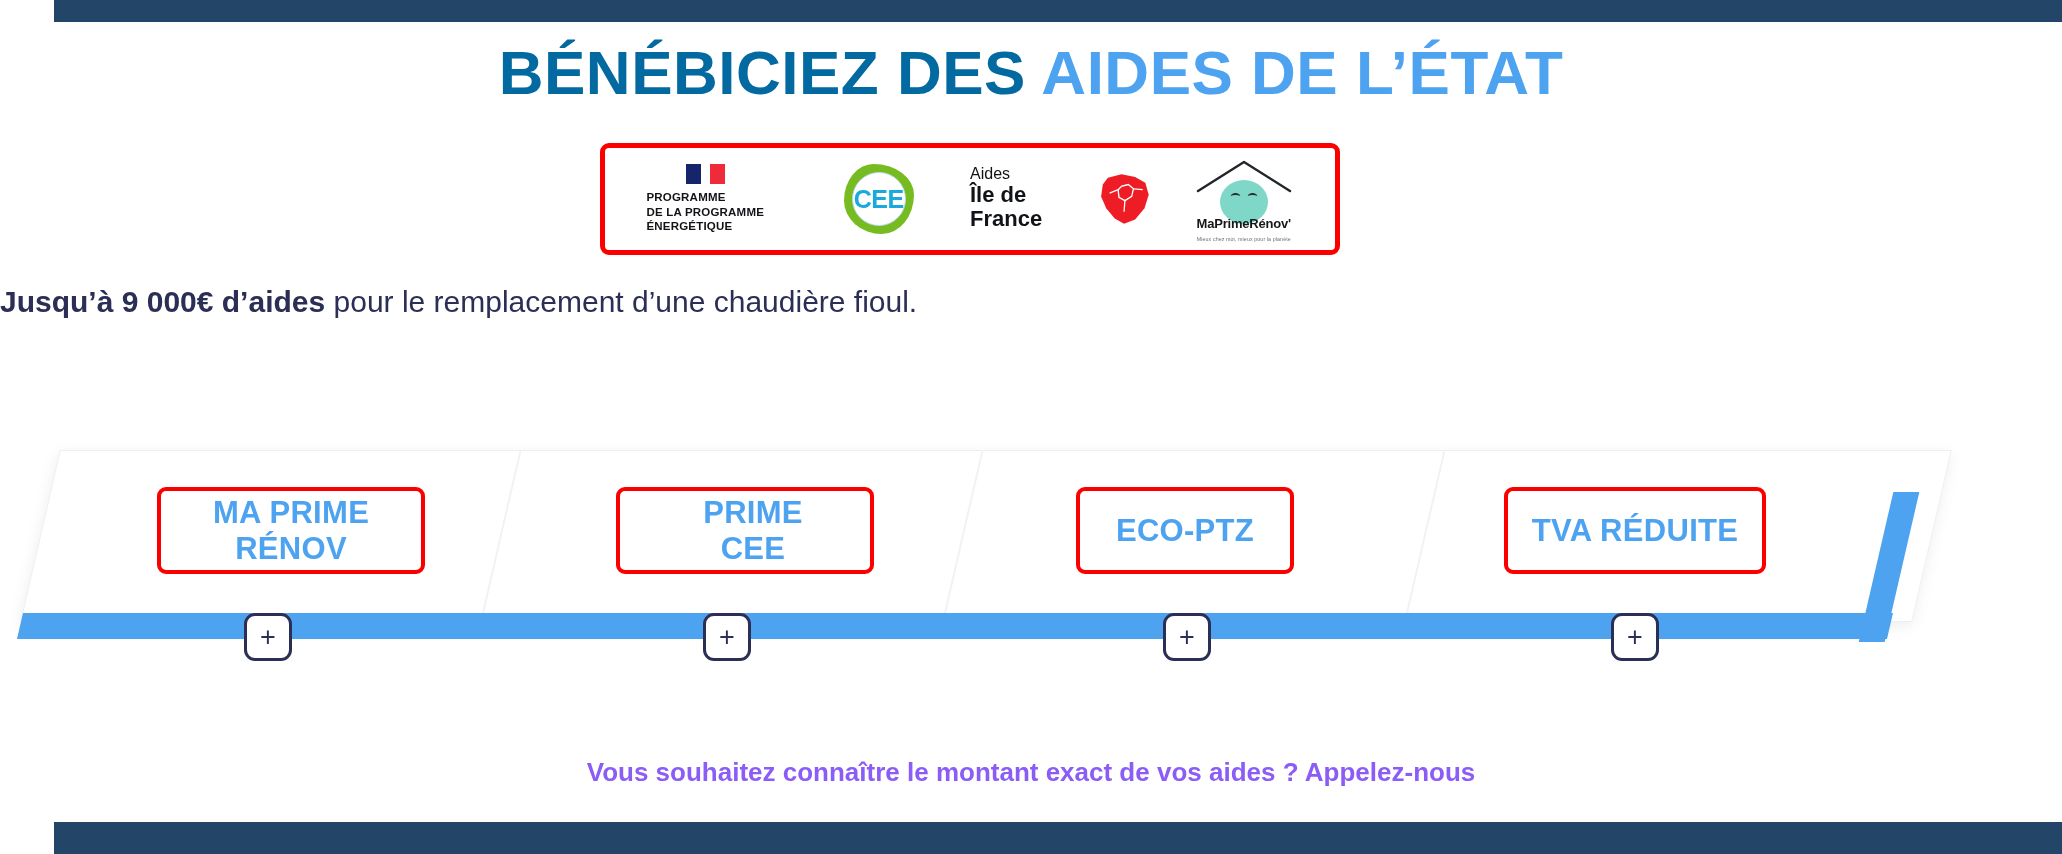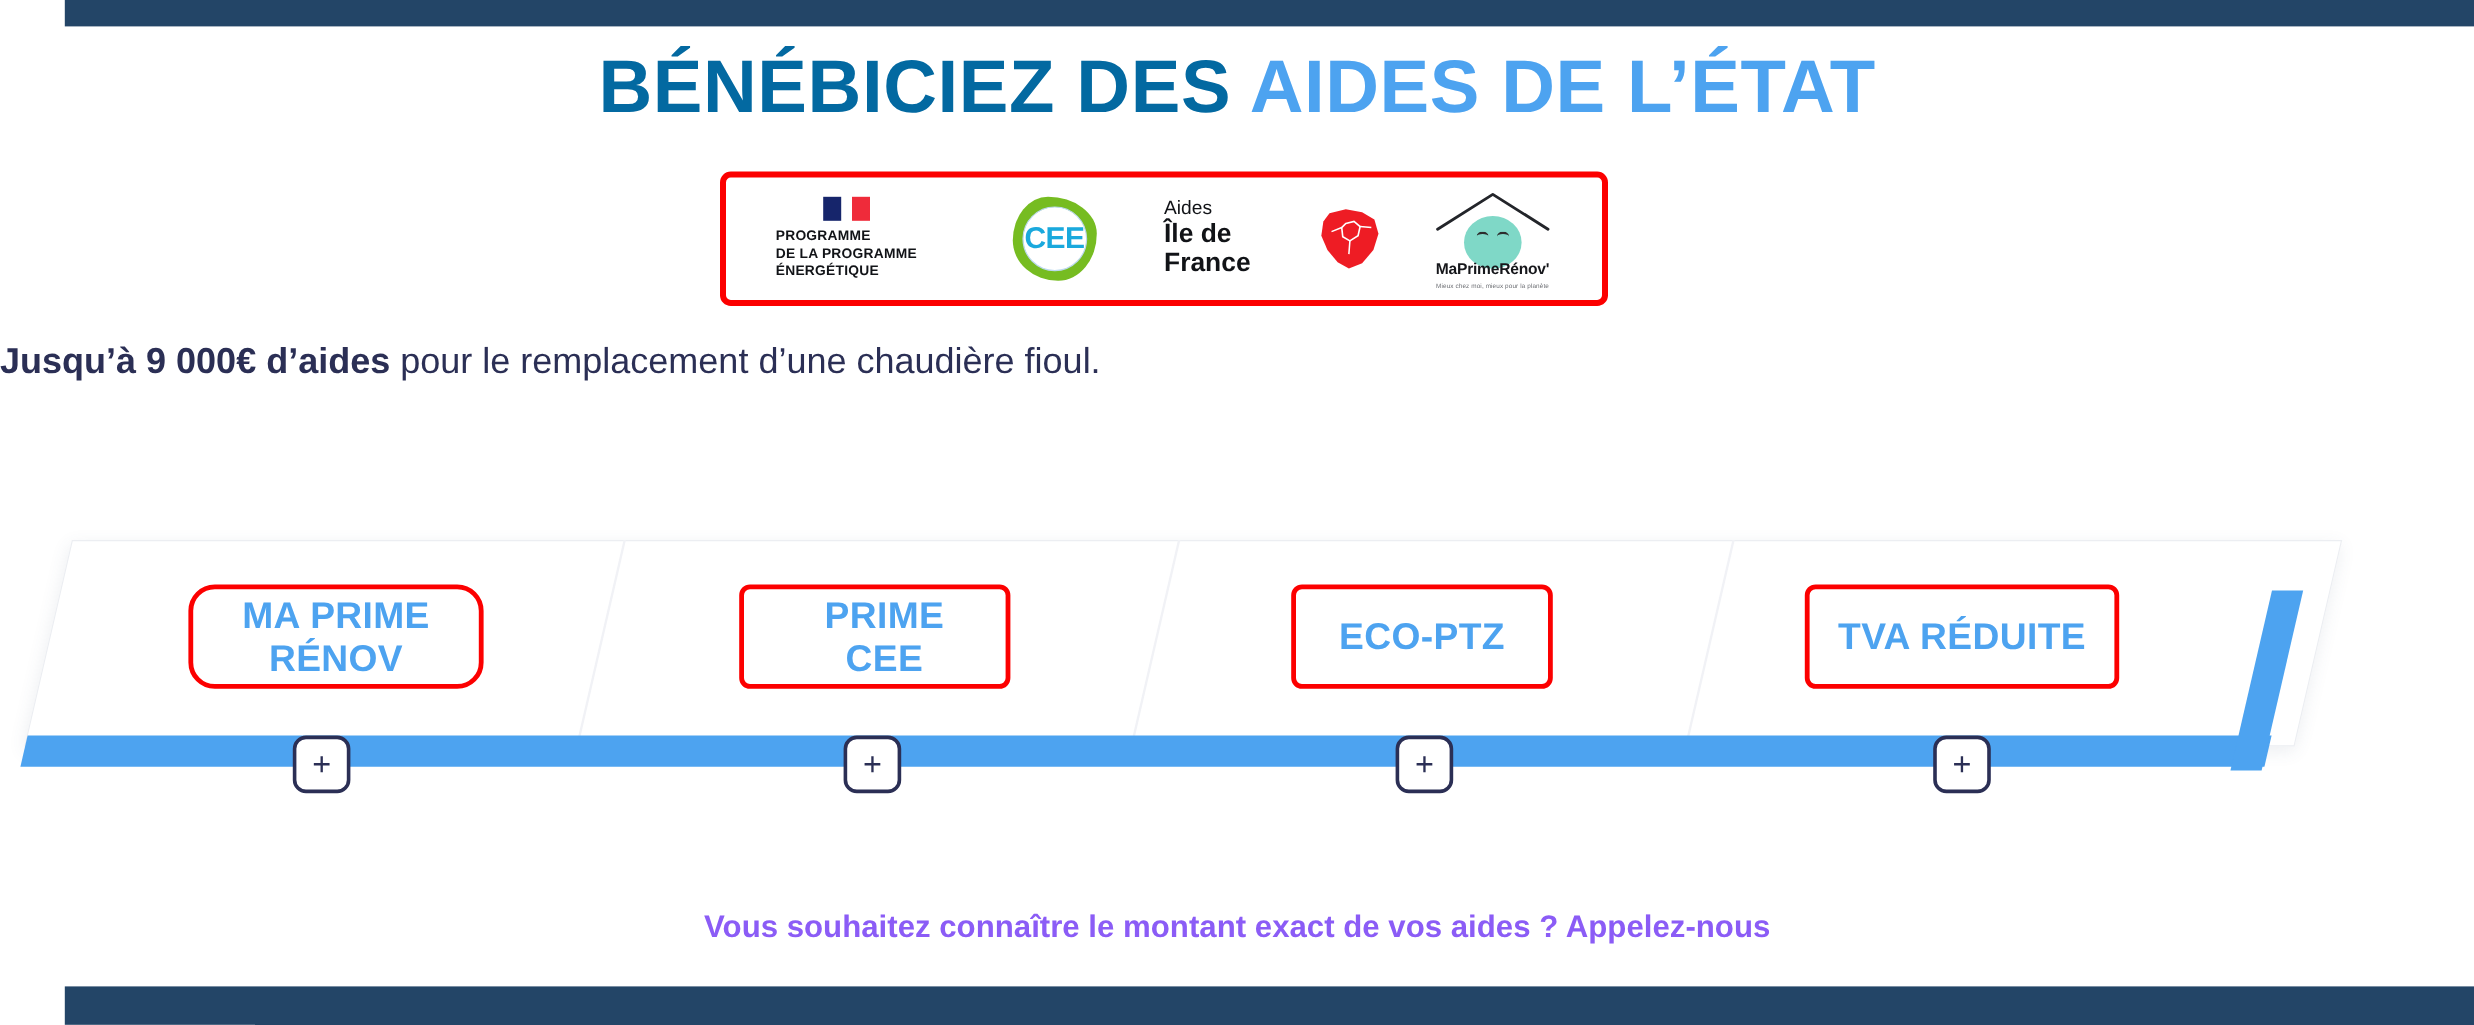--- a/index.html
+++ b/index.html
@@ -365,26 +365,26 @@
 <div class="panel-zone">
   <div class="panel"></div>
 
   <div class="divider" style="left:500px"></div>
   <div class="divider" style="left:962px"></div>
   <div class="divider" style="left:1424px"></div>
 
   <div class="blue-bar"></div>
   <div class="blue-riser"></div>
 
-  <div class="card" style="left:157px; top:47px; width:246px; height:87px;border-radius:22px;">
+  <div class="card" style="left:157px; top:47px; width:268px; height:87px;">
     <span>MA PRIME<br>RÉNOV</span>
   </div>
   <div class="plus-btn" style="left:244px; top:173px;">+</div>
 
-  <div class="card" style="left:616px; top:47px; width:226px; height:87px;padding-left:16px;">
+  <div class="card" style="left:616px; top:47px; width:258px; height:87px;padding-left:16px;">
     <span>PRIME<br>CEE</span>
   </div>
   <div class="plus-btn" style="left:703px; top:173px;">+</div>
 
   <div class="card" style="left:1076px; top:47px; width:218px; height:87px;">
     <span>ECO-PTZ</span>
   </div>
   <div class="plus-btn" style="left:1163px; top:173px;">+</div>
 
   <div class="card" style="left:1504px; top:47px; width:262px; height:87px;">

